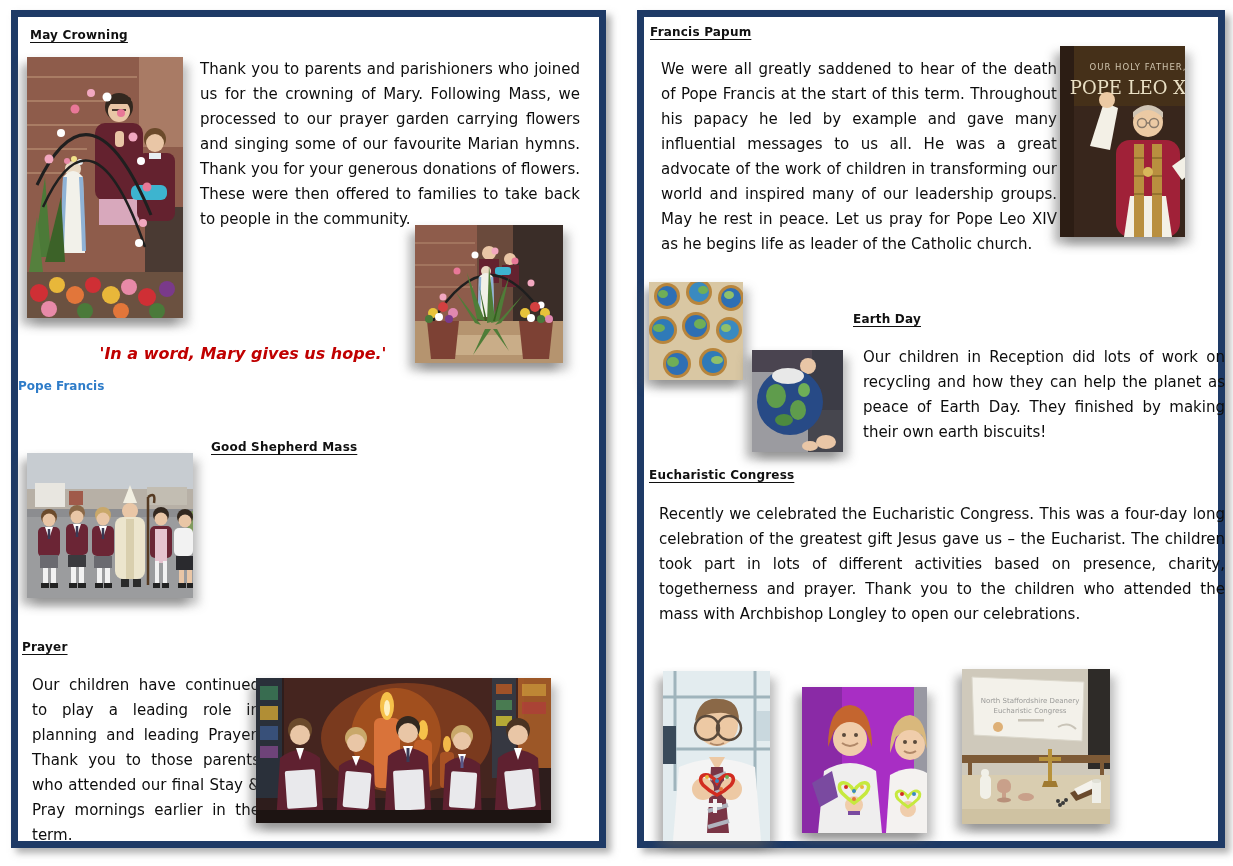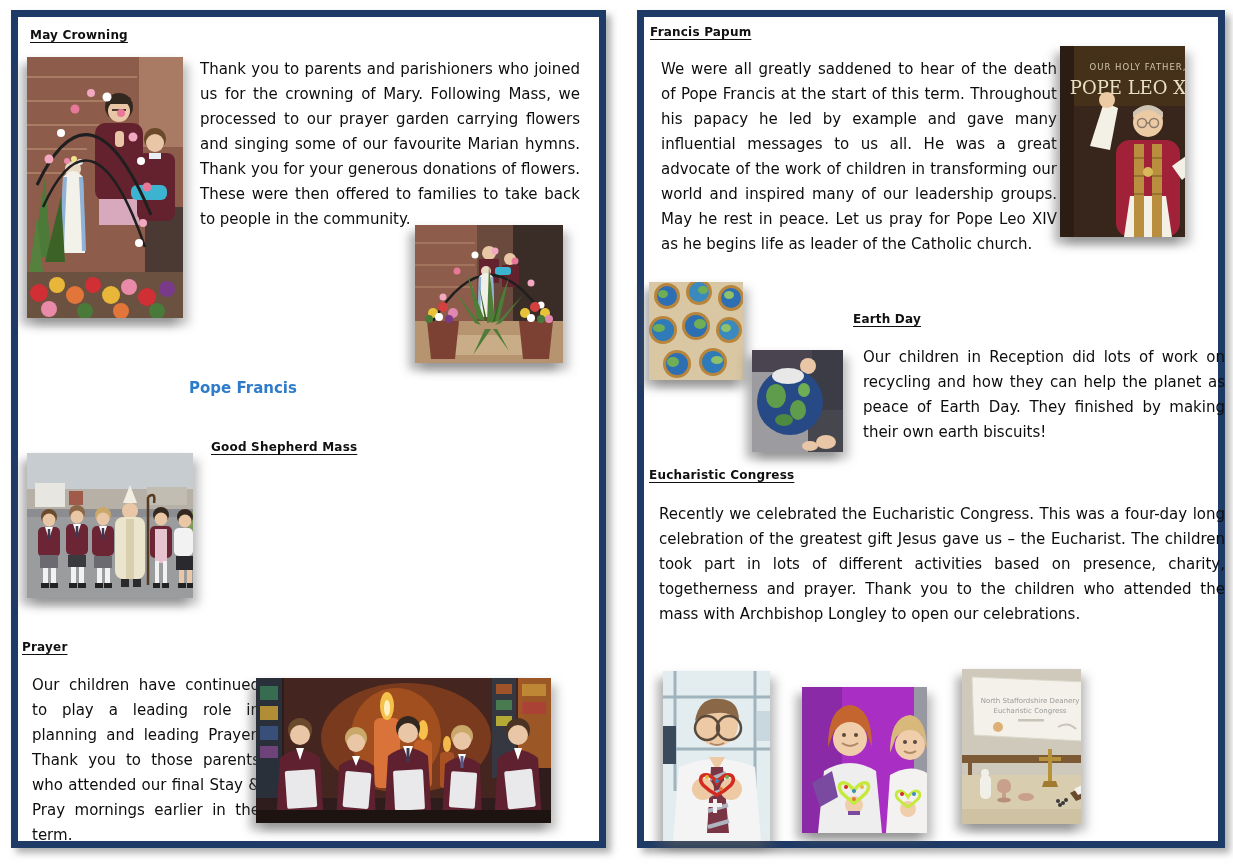--- a/index.html
+++ b/index.html
@@ -12,21 +12,21 @@
   .inner{position:absolute;inset:0;}
   .heading{position:absolute;margin:0;font-size:12px;font-weight:700;
            text-decoration:underline;text-underline-offset:3px;letter-spacing:.2px;white-space:nowrap;}
   .body-text{position:absolute;margin:10px;font-size:15px;line-height:25px;
              text-align:justify;text-align-last:left;color:#0d0d0d;}
   .photo{position:absolute;box-shadow:-6px 7px 9px rgba(90,90,90,.45),6px 7px 9px rgba(90,90,90,.35);
          overflow:hidden;background:#ddd;}
   .photo svg{display:block;}
   .quote{position:absolute;margin:0;text-align:center;font-size:16px;font-weight:700;
          font-style:italic;color:#c00000;}
-  .attribution{position:absolute;margin:0;text-align:center;font-size:15px;font-weight:700;color:#2e7cc9;}
+  .attribution{position:absolute;margin:0;text-align:left;font-size:12px;font-weight:700;color:#2e7cc9;}
 </style>
 </head>
 <body>
 
 <section class="page" id="page-left">
   <div class="inner">
 
     <h2 class="heading" style="left:12px;top:11px">May Crowning</h2>
 
     <div class="photo" style="left:9px;top:40px;width:156px;height:261px">
@@ -164,20 +164,21 @@
           <circle cx="110" cy="88" r="5" fill="#e8c33a"></circle>
             <circle cx="120" cy="82" r="5" fill="#d24040"></circle>
           <circle cx="130" cy="88" r="5" fill="#e8c33a"></circle>
             <circle cx="116" cy="93" r="4" fill="#ffffff"></circle>
           <circle cx="126" cy="94" r="4" fill="#4a7a3a"></circle>
             <circle cx="134" cy="94" r="4" fill="#e088b0"></circle>
         </g>
       </svg>
     </div>
 
+    <p class="quote" style="left:0;top:327px;width:450px">'In a word, Mary gives us hope.'</p>
     <p class="attribution" style="left:0;top:362px;width:450px">Pope Francis</p>
 
     <h2 class="heading" style="left:193px;top:423px">Good Shepherd Mass</h2>
 
     <div class="photo" style="left:9px;top:436px;width:166px;height:145px">
       <svg width="166" height="145" viewBox="0 0 166 145">
         <rect width="166" height="145" fill="#c7ccd1"></rect>
         <rect x="0" y="36" width="166" height="20" fill="#b7b0a6"></rect>
         <rect x="8" y="30" width="30" height="24" fill="#e8e6e0"></rect>
         <rect x="42" y="38" width="14" height="14" fill="#a05a4a"></rect>
@@ -511,21 +512,21 @@
           <circle cx="113" cy="55" r="2" fill="#5a4a3c"></circle>
         <path d="M102 64 Q108 68 114 64" stroke="#b08868" stroke-width="2" fill="none"></path>
         <path d="M84 146 L88 88 Q108 76 125 86 L125 146 Z" fill="#f4f2f0"></path>
         <circle cx="106" cy="122" r="8" fill="#f0cdab"></circle>
         <path d="M106 110 C100 100 90 104 96 112 C100 116 106 120 106 120 C106 120 112 116 116 112 C122 104 112 100 106 110 Z" fill="none" stroke="#c6e93e" stroke-width="3"></path>
         <circle cx="100" cy="107" r="2" fill="#d22c20"></circle>
           <circle cx="112" cy="107" r="2" fill="#3a8ac0"></circle>
       </svg>
     </div>
 
-    <div class="photo" style="left:318px;top:652px;width:119px;height:155px">
+    <div class="photo" style="left:318px;top:652px;width:148px;height:155px">
       <svg width="148" height="155" viewBox="0 0 148 155">
         <rect width="148" height="155" fill="#cfc9bb"></rect>
         <rect x="126" y="0" width="22" height="100" fill="#2e2b28"></rect>
         <polygon points="10,8 122,13 120,72 12,66" fill="#f3f1ea" stroke="#dcd8cc" stroke-width="1"></polygon>
         <text x="68" y="34" text-anchor="middle" font-size="7" fill="#9a9a98" font-family="DejaVu Sans, sans-serif">North Staffordshire Deanery</text>
         <text x="68" y="44" text-anchor="middle" font-size="7" fill="#9a9a98" font-family="DejaVu Sans, sans-serif">Eucharistic Congress</text>
         <rect x="56" y="50" width="26" height="2.5" fill="#c9c4b8"></rect>
         <circle cx="36" cy="58" r="5" fill="#d8a05a" opacity=".8"></circle>
         <path d="M96 58 q10 -6 18 2" stroke="#c9c4b8" stroke-width="2" fill="none"></path>
         <rect x="0" y="86" width="148" height="8" fill="#7d5a36"></rect>

